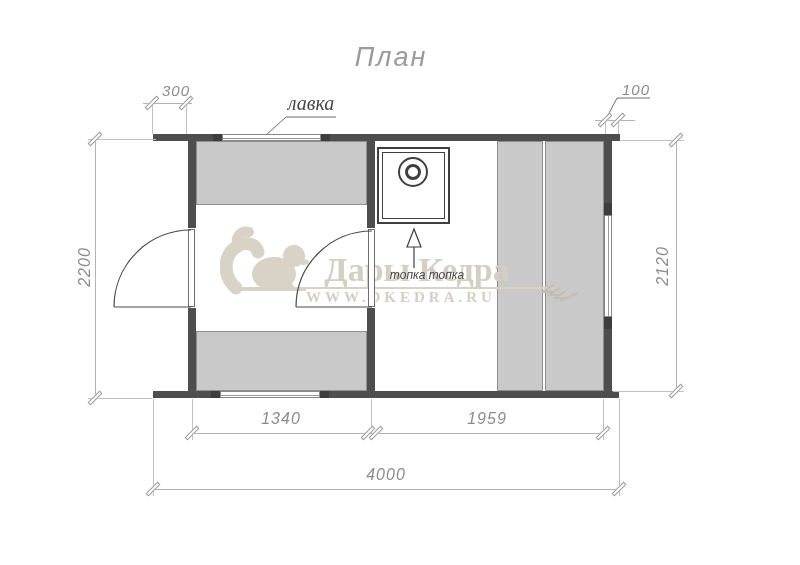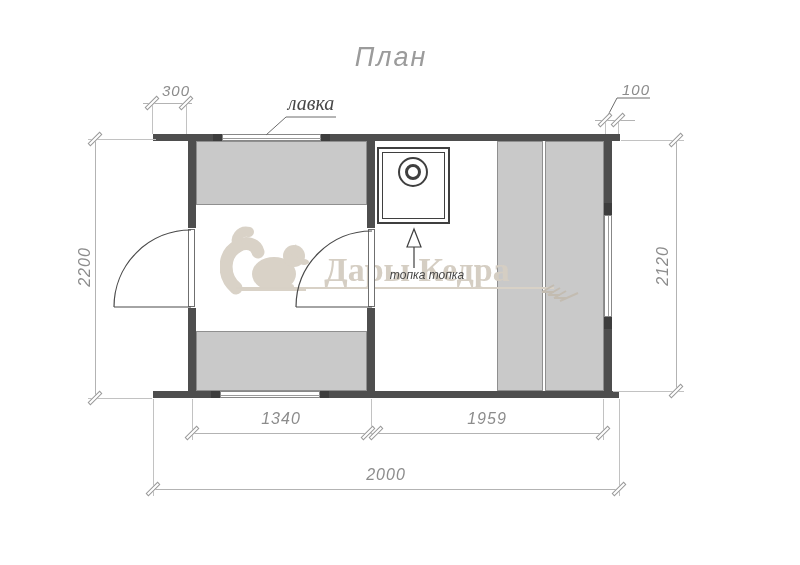--- a/index.html
+++ b/index.html
@@ -50,20 +50,22 @@
       <polygon points="76,20 79,34 70,30"></polygon>
       <ellipse cx="84" cy="38" rx="5" ry="3"></ellipse>
       <rect x="40" y="60" width="14" height="6" rx="3"></rect>
       <rect x="60" y="60" width="14" height="6" rx="3"></rect>
       <rect x="10" y="64" width="76" height="3"></rect>
     </g>
   </svg>
   <div class="wm" style="left:267px;top:251px;width:300px;text-align:center;
        font-family:'Liberation Serif',serif;font-weight:bold;font-size:34px;">Дары Кедра</div>
   <div class="wm" style="left:236px;top:287px;width:318px;height:2px;background:#d8d1c6;"></div>
+  <div class="wm" style="left:251px;top:289px;width:300px;text-align:center;
+       font-family:'Liberation Serif',serif;font-weight:bold;font-size:15px;letter-spacing:4px;">WWW.DKEDRA.RU</div>
   <svg width="40" height="28" viewBox="0 0 40 28" style="left:540px;top:280px;">
     <g stroke="#c3bcb1" stroke-width="2" fill="none">
       <path d="M2,12 L14,5 M2,12 L14,12"></path>
       <path d="M8,15 L20,8 M8,15 L20,15"></path>
       <path d="M14,18 L26,11 M14,18 L26,18"></path>
       <path d="M20,21 L38,13"></path>
     </g>
   </svg>
 
   <div class="wall" style="left:153px;top:134px;width:467px;height:7px;"></div>
@@ -157,18 +159,18 @@
   <div class="tick" style="left:603px;top:433px;"></div>
   <div class="tick" style="left:153px;top:489px;"></div>
   <div class="tick" style="left:619px;top:489px;"></div>
 
   <div class="dimtext" style="left:169px;top:90px;font-size:15px;margin-left:7px;">300</div>
   <div class="dimtext" style="left:636px;top:89px;font-size:15px;">100</div>
   <div class="dimtext vert" style="left:85px;top:267px;">2200</div>
   <div class="dimtext vert" style="left:663px;top:266px;">2120</div>
   <div class="dimtext" style="left:281px;top:419px;">1340</div>
   <div class="dimtext" style="left:487px;top:419px;">1959</div>
-  <div class="dimtext" style="left:386px;top:475px;">2000</div>
+  <div class="dimtext" style="left:386px;top:475px;">4000</div>
 
   <div class="label" style="left:311px;top:103px;font-size:20px;font-family:Liberation Serif, serif;">лавка</div>
   <div class="label" style="left:427px;top:275px;font-size:12px;">топка топка</div>
 
 </div>
 
 </body></html>

